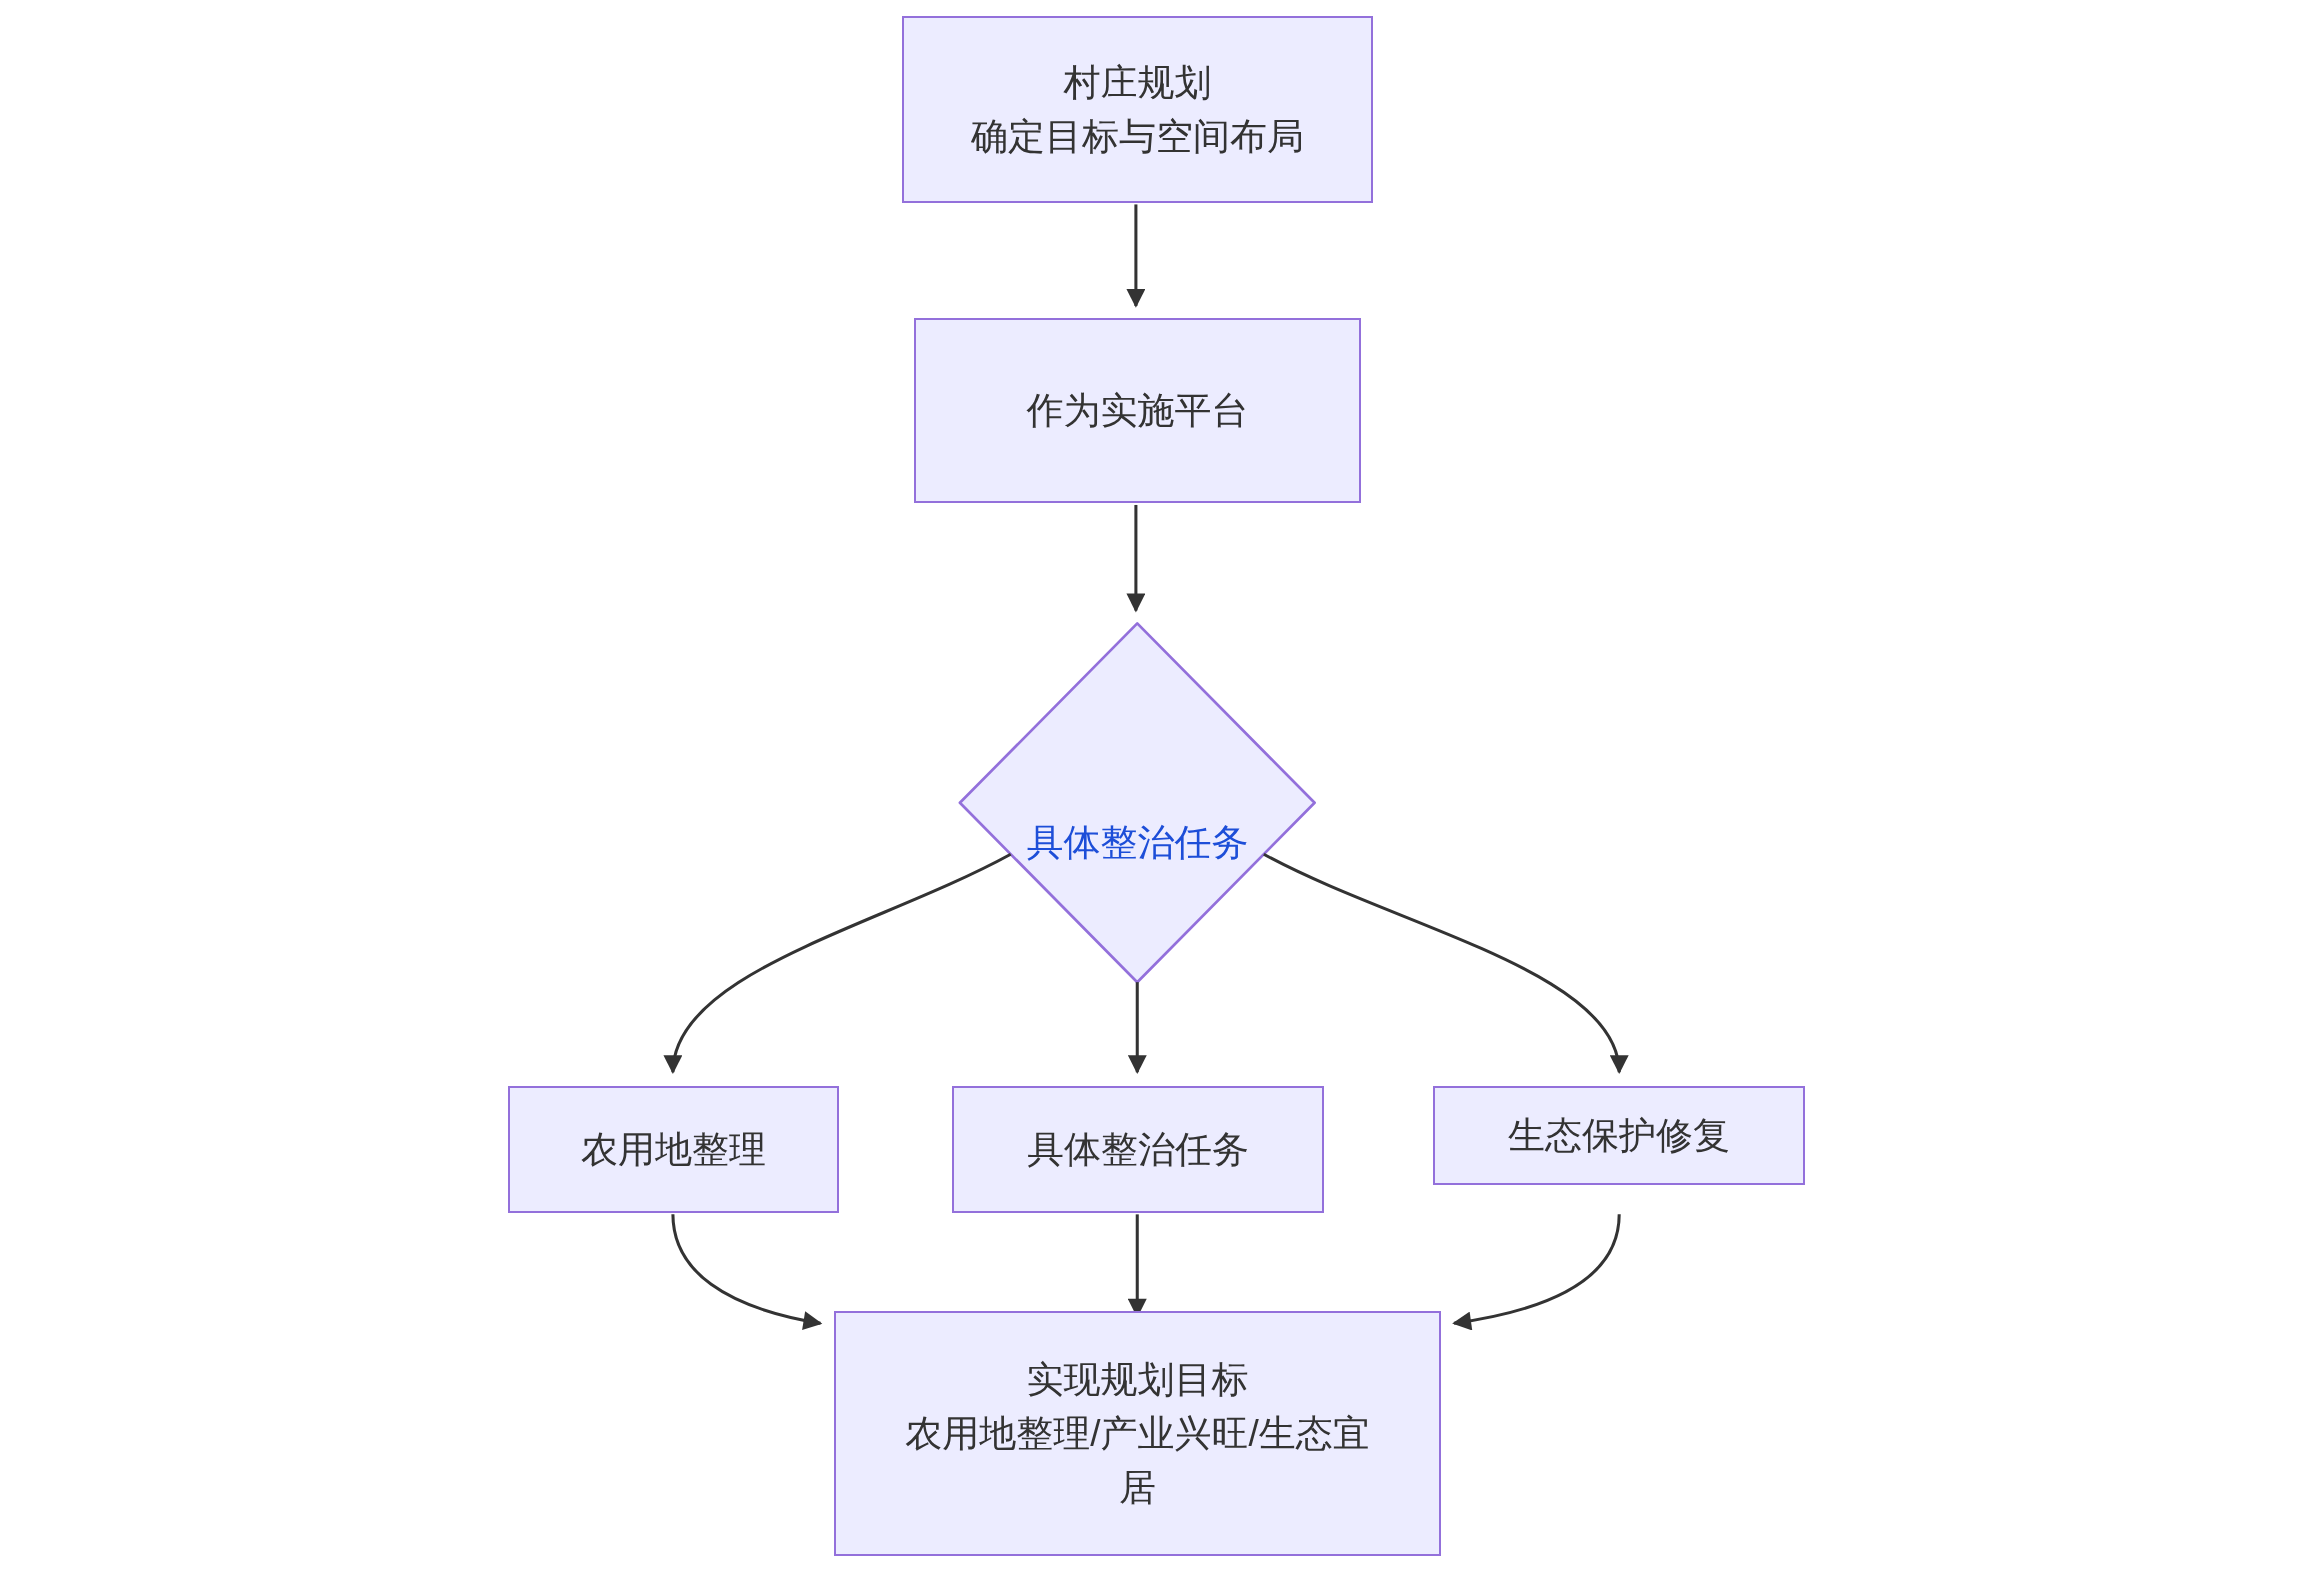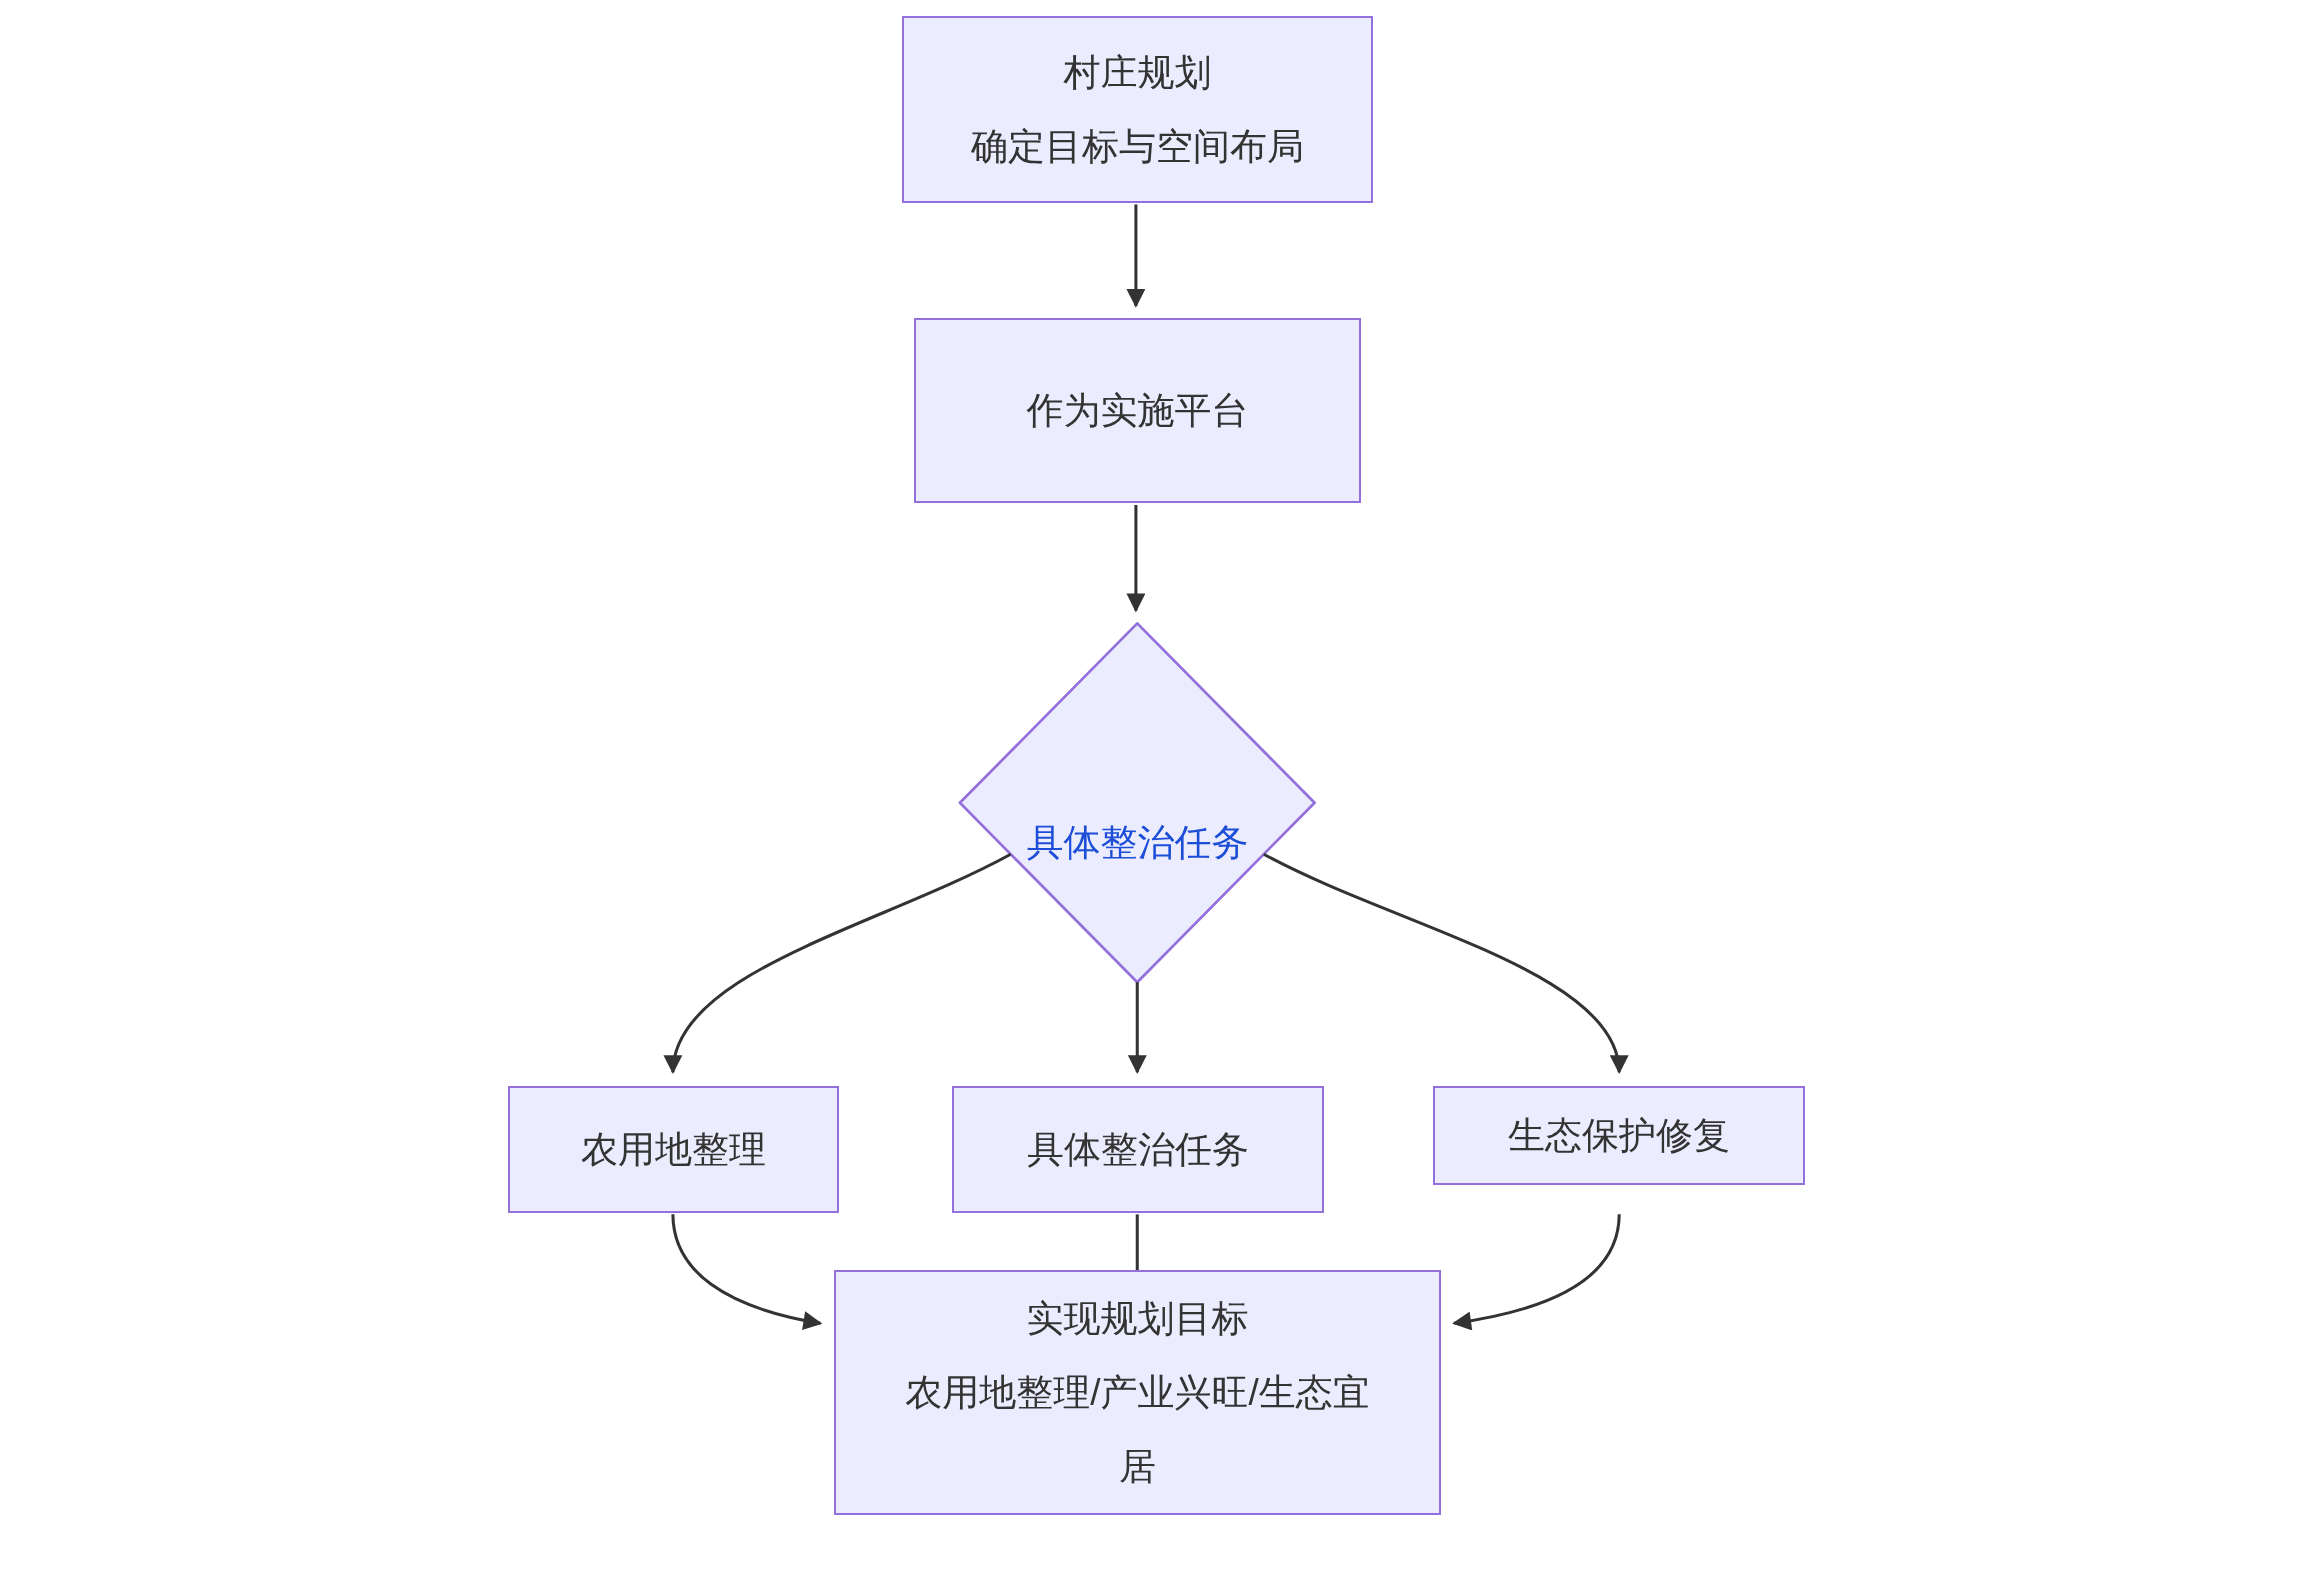--- a/index.html
+++ b/index.html
@@ -30,40 +30,39 @@
     border: 2.7px solid #9370DB;
     display: flex;
     flex-direction: column;
     align-items: center;
     justify-content: center;
     text-align: center;
     color: #333333;
     font-size: 37px;
     line-height: 54px;
     white-space: nowrap;
-    gap: 20px;
   }
   .diamond-label {
     position: absolute;
     display: flex;
     align-items: center;
     justify-content: center;
     text-align: center;
     color: #1d4ed8;
     font-size: 37px;
     line-height: 54px;
     white-space: nowrap;
     margin-top: 40px;
   }
   #node-village   { left: 902px; top: 16.2px;   width: 471px; height: 187px; }
   #node-platform  { left: 914px; top: 318px;  width: 447px; height: 185px; }
   #node-farmland  { left: 508px;  top: 1086px; width: 331px; height: 127px; }
   #node-construction { left: 952px; top: 1086px; width: 372px; height: 127px; }
   #node-ecology   { left: 1433px; top: 1086px; width: 372px; height: 99px; }
-  #node-goal      { left: 834px; top: 1270px; width: 607px; height: 245px; }
+  #node-goal      { left: 834px; top: 1311px; width: 607px; height: 245px; }
   #label-decision { left: 948px; top: 776px; width: 379px; height: 54px; }
 </style>
 </head>
 <body>
 
 <div id="canvas">
 
   <svg id="edge-layer" viewBox="0 0 3408 2346" xmlns="http://www.w3.org/2000/svg">
     <defs>
       <marker id="arrowhead" viewBox="0 0 10 10" refX="9" refY="5" markerUnits="userSpaceOnUse" markerWidth="30" markerHeight="28" orient="auto">

